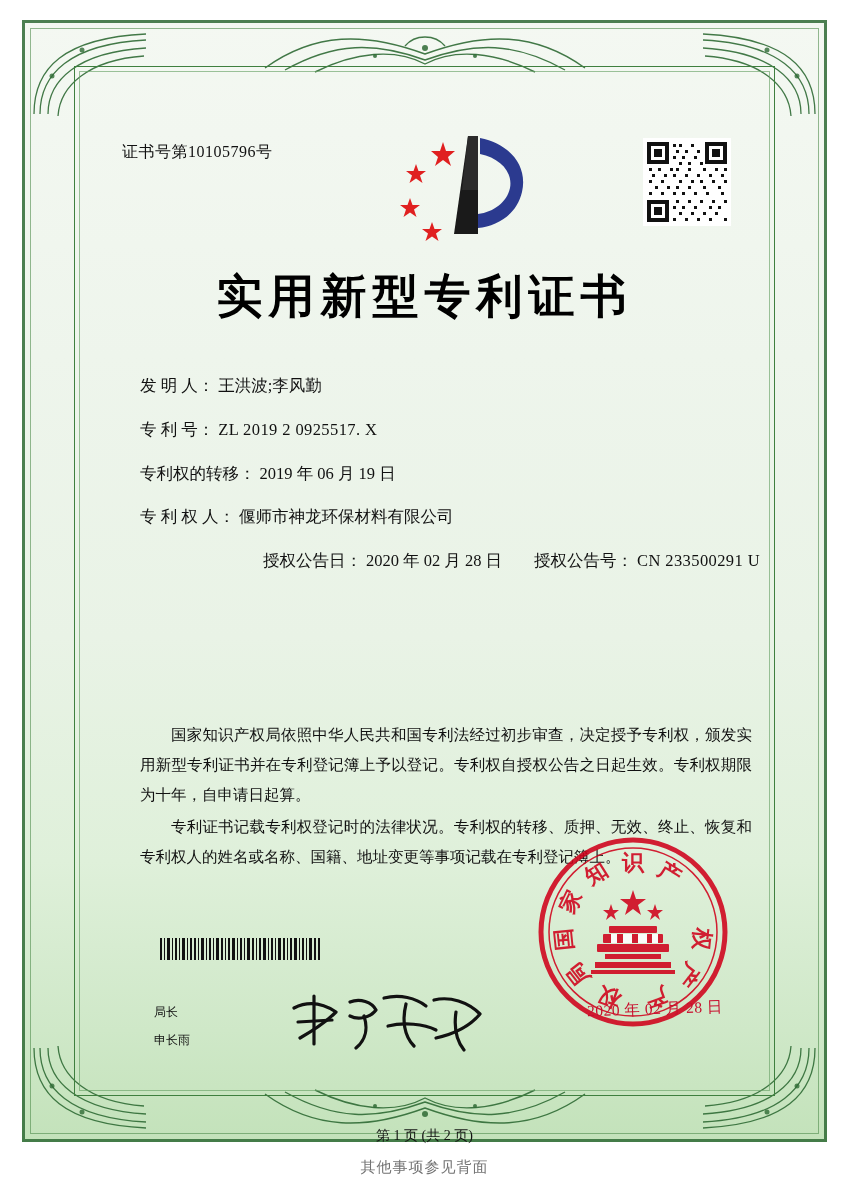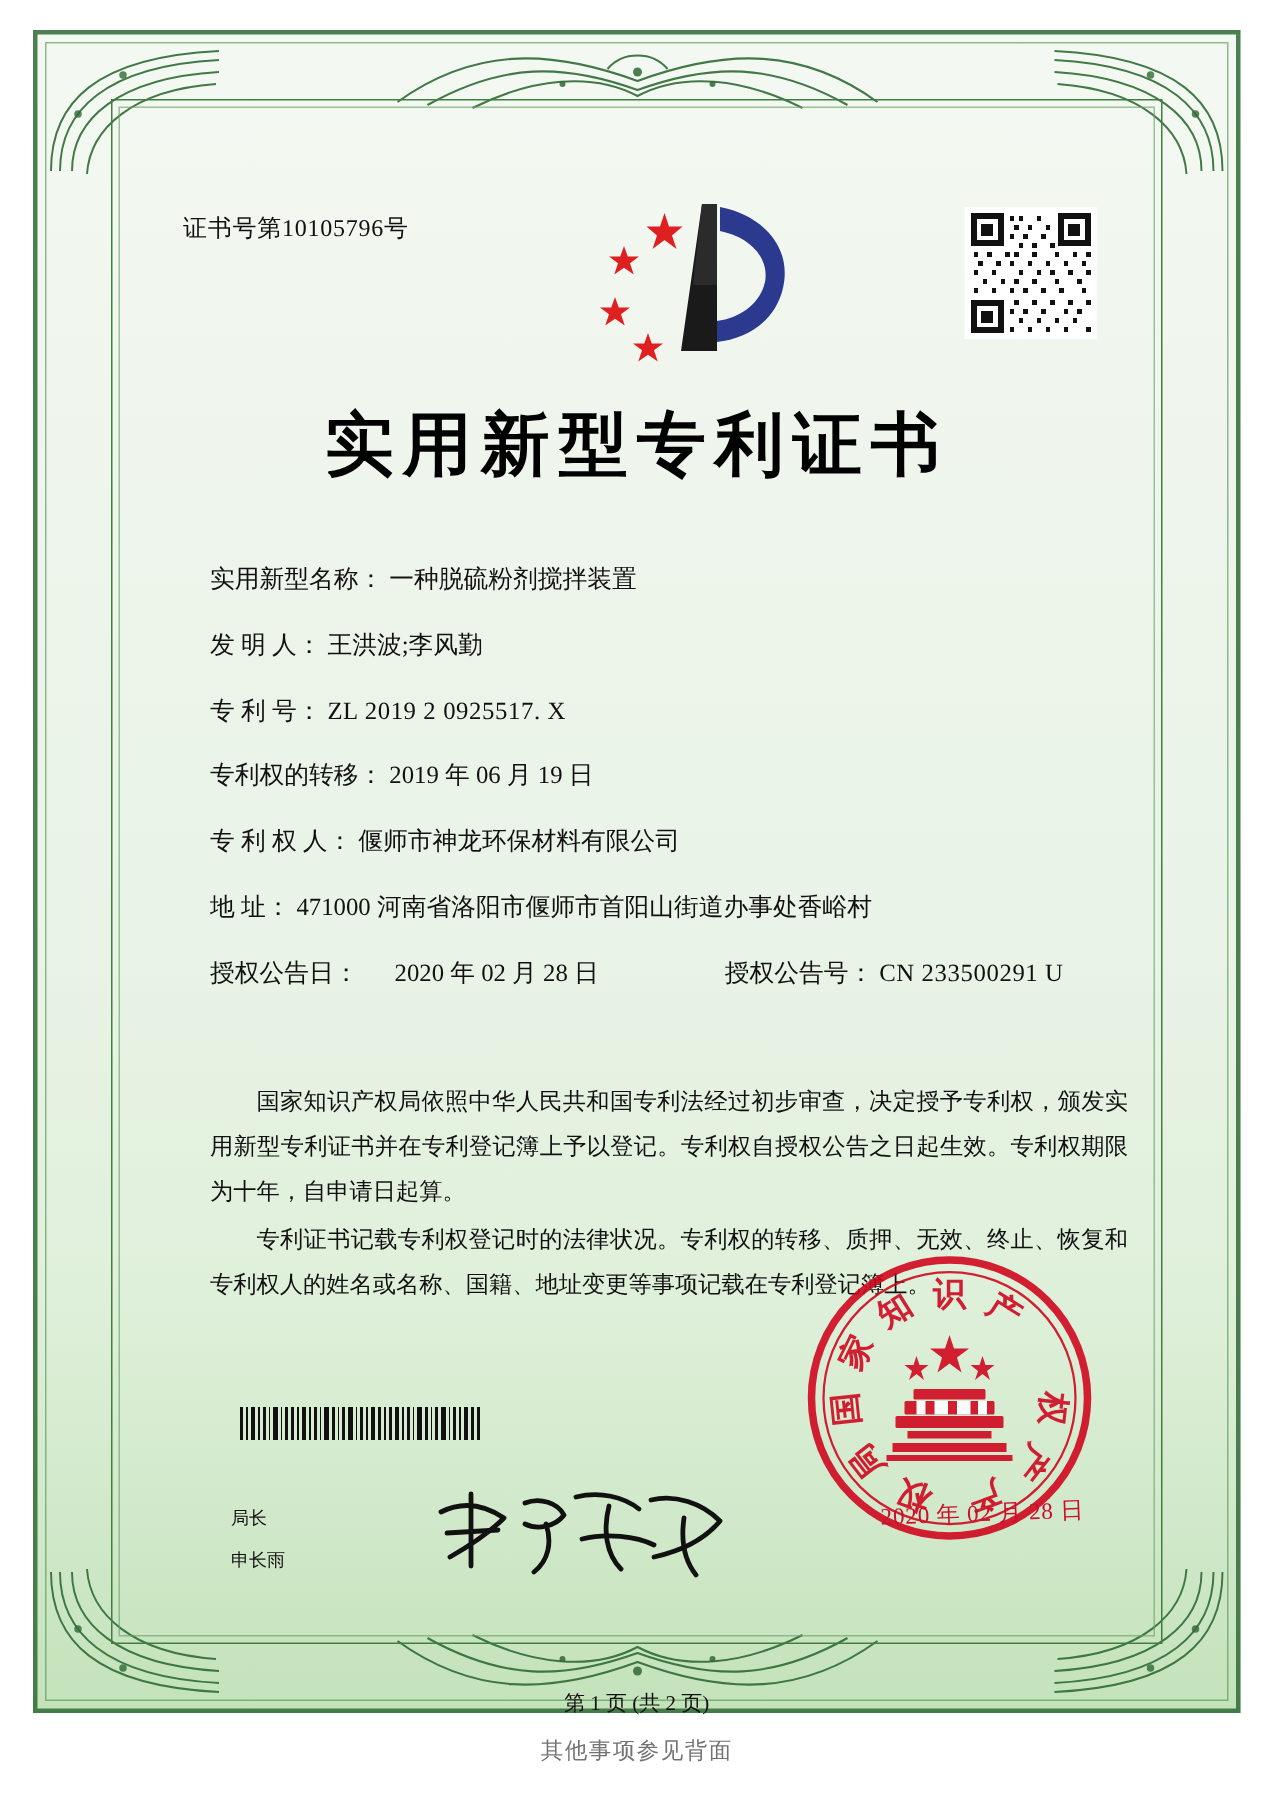--- a/index.html
+++ b/index.html
@@ -170,25 +170,24 @@
     margin-left: 4px;
     flex: 1 1 auto;
   }
   .row .val.mono {
     font-family: "Liberation Serif", serif;
     letter-spacing: 0.4px;
   }
 
   
   .row.two {
-    justify-content: flex-start;
-    gap: 20px;
+    justify-content: flex-end;
   }
   .row.two .col2 {
-    margin-left: 64px;
+    margin-left: 32px;
     display: flex;
     align-items: baseline;
     white-space: pre;
   }
 
   
   .body-text {
     position: absolute;
     left: 118px;
     top: 700px;
@@ -469,42 +468,34 @@
             <rect x="66" y="80" width="3" height="3"></rect>
             <rect x="81" y="80" width="3" height="3"></rect>
         </g>
       </svg>
     </div>
 
     <div class="title">实用新型专利证书</div>
 
     <div class="fields">
       <div class="row">
-        <span class="lab">实用新型名称：</span>
-        <span class="val">一种脱硫粉剂搅拌装置</span>
-      </div>
-      <div class="row">
         <span class="lab">发 明 人：</span>
         <span class="val">王洪波;李风勤</span>
       </div>
       <div class="row">
         <span class="lab">专 利 号：</span>
         <span class="val mono">ZL 2019 2 0925517. X</span>
       </div>
       <div class="row">
         <span class="lab">专利权的转移：</span>
         <span class="val">2019 年 06 月 19 日</span>
       </div>
       <div class="row">
         <span class="lab">专 利 权 人：</span>
         <span class="val">偃师市神龙环保材料有限公司</span>
-      </div>
-      <div class="row">
-        <span class="lab">地 址：</span>
-        <span class="val">471000 河南省洛阳市偃师市首阳山街道办事处香峪村</span>
       </div>
       <div class="row two">
         <span class="lab">授权公告日：</span>
         <span class="val" style="flex:0 0 auto">2020 年 02 月 28 日</span>
         <span class="col2">
           <span class="lab">授权公告号：</span>
           <span class="val mono">CN 233500291 U</span>
         </span>
       </div>
     </div>

